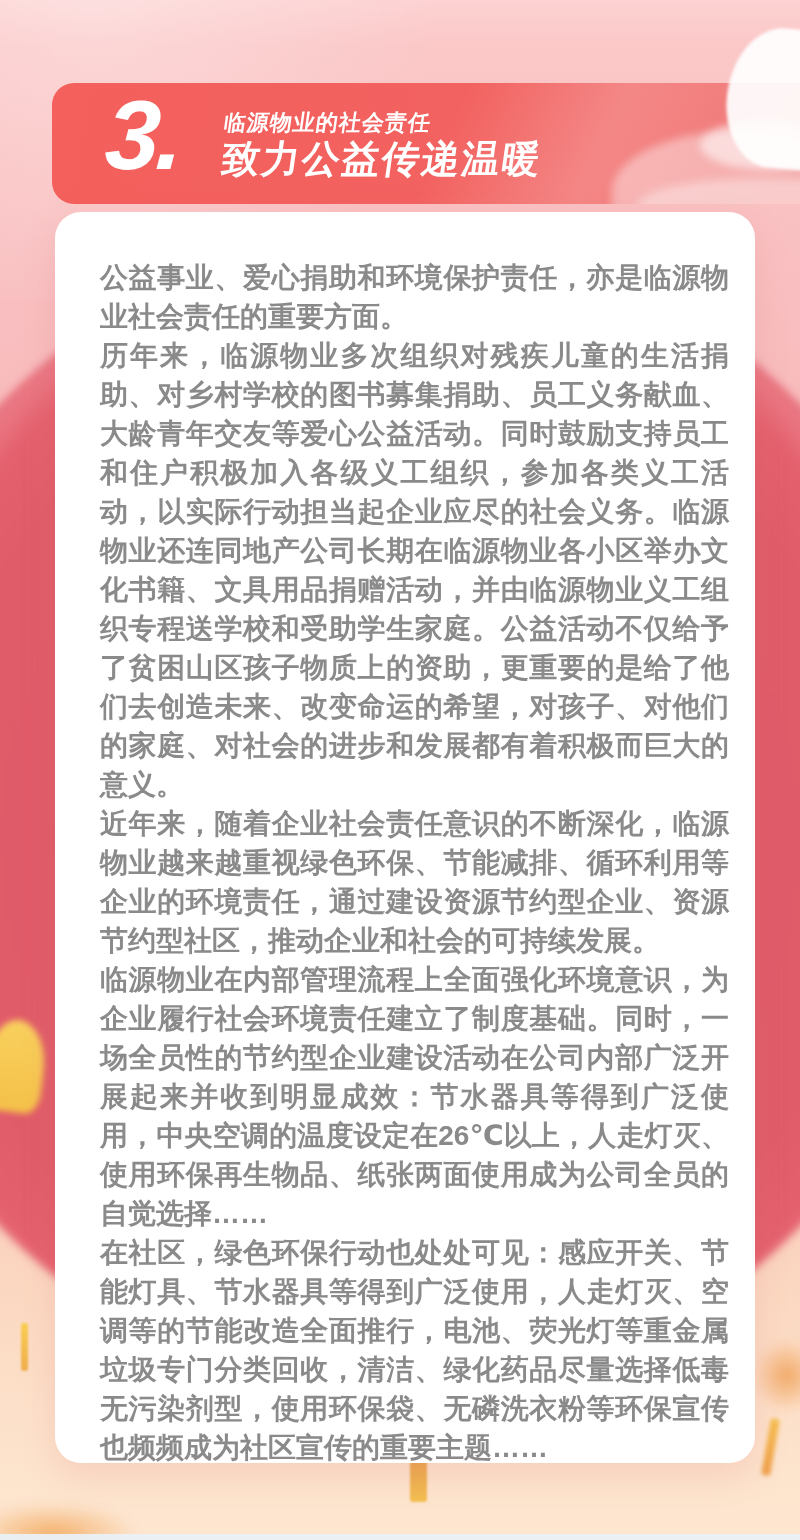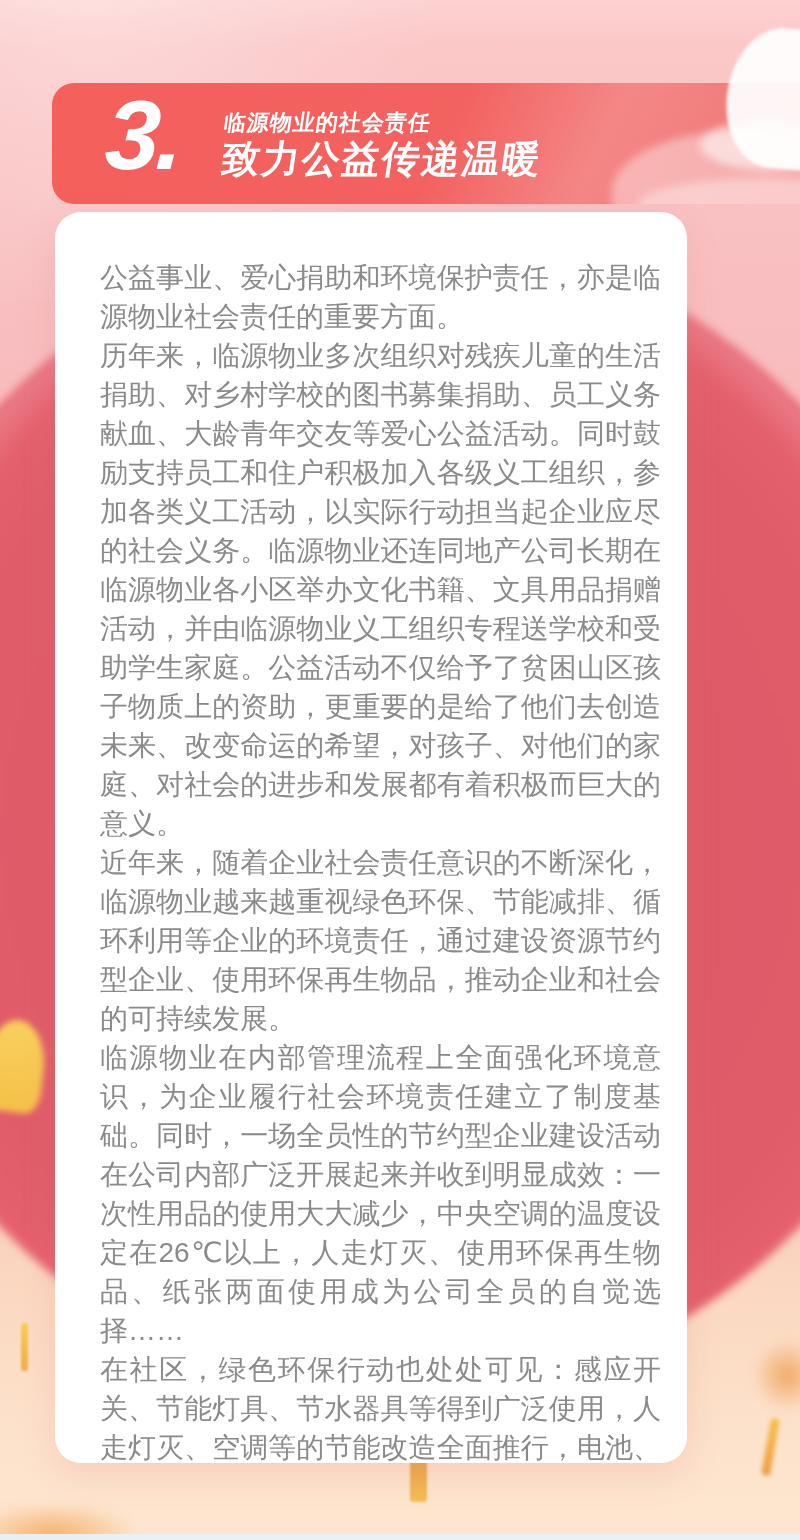--- a/index.html
+++ b/index.html
@@ -63,24 +63,24 @@
 
   .sec-num{position:absolute;left:106px;top:86px;color:#ffffff;
     font-size:98px;font-weight:bold;font-style:italic;line-height:1;
     transform:skewX(-4deg);letter-spacing:-4px;}
   .sec-subtitle{position:absolute;left:224px;top:108px;color:#ffffff;
     font-size:22px;font-weight:bold;transform:skewX(-8deg);letter-spacing:1px;}
   .sec-title{position:absolute;left:222px;top:134px;color:#ffffff;
     font-size:38px;font-weight:bold;transform:skewX(-8deg);letter-spacing:2px;}
 
   
-  .card{position:absolute;left:55px;top:212px;width:632px;height:1251px;
+  .card{position:absolute;left:55px;top:212px;width:700px;height:1251px;
     background:#ffffff;border-radius:26px;box-sizing:border-box;
     padding:46px 26px 0 45px;overflow:hidden;
-    box-shadow:0 12px 34px rgba(214,110,115,.18);}
+    box-shadow:0 12px 34px rgba(214,110,115,.18);font-weight:bold;}
   .card p{margin:0;color:#8a8a8a;font-size:28px;line-height:39px;
     text-align:justify;text-justify:inter-ideograph;}
 </style>
 </head>
 <body>
 
 <div class="stage">
 
   <div class="top-sheen"></div>
   <div class="heart-blob"></div>
@@ -100,19 +100,19 @@
   <div class="cloud-peak"></div>
   <div class="cloud-peak2"></div>
 
   <div class="sec-num">3.</div>
   <div class="sec-subtitle">临源物业的社会责任</div>
   <div class="sec-title">致力公益传递温暖</div>
 
   <div class="card">
     <p>公益事业、爱心捐助和环境保护责任，亦是临源物业社会责任的重要方面。</p>
     <p>历年来，临源物业多次组织对残疾儿童的生活捐助、对乡村学校的图书募集捐助、员工义务献血、大龄青年交友等爱心公益活动。同时鼓励支持员工和住户积极加入各级义工组织，参加各类义工活动，以实际行动担当起企业应尽的社会义务。临源物业还连同地产公司长期在临源物业各小区举办文化书籍、文具用品捐赠活动，并由临源物业义工组织专程送学校和受助学生家庭。公益活动不仅给予了贫困山区孩子物质上的资助，更重要的是给了他们去创造未来、改变命运的希望，对孩子、对他们的家庭、对社会的进步和发展都有着积极而巨大的意义。</p>
-    <p>近年来，随着企业社会责任意识的不断深化，临源物业越来越重视绿色环保、节能减排、循环利用等企业的环境责任，通过建设资源节约型企业、使用环保再生物品，推动企业和社会的可持续发展。</p>
-    <p>临源物业在内部管理流程上全面强化环境意识，为企业履行社会环境责任建立了制度基础。同时，一场全员性的节约型企业建设活动在公司内部广泛开展起来并收到明显成效：一次性用品的使用大大减少，中央空调的温度设定在26℃以上，人走灯灭、使用环保再生物品、纸张两面使用成为公司全员的自觉选择……</p>
+    <p>近年来，随着企业社会责任意识的不断深化，临源物业越来越重视绿色环保、节能减排、循环利用等企业的环境责任，通过建设资源节约型企业、资源节约型社区，推动企业和社会的可持续发展。</p>
+    <p>临源物业在内部管理流程上全面强化环境意识，为企业履行社会环境责任建立了制度基础。同时，一场全员性的节约型企业建设活动在公司内部广泛开展起来并收到明显成效：节水器具等得到广泛使用，中央空调的温度设定在26℃以上，人走灯灭、使用环保再生物品、纸张两面使用成为公司全员的自觉选择……</p>
     <p>在社区，绿色环保行动也处处可见：感应开关、节能灯具、节水器具等得到广泛使用，人走灯灭、空调等的节能改造全面推行，电池、荧光灯等重金属垃圾专门分类回收，清洁、绿化药品尽量选择低毒无污染剂型，使用环保袋、无磷洗衣粉等环保宣传也频频成为社区宣传的重要主题……</p>
   </div>
 
   <div class="bottom-strip"></div>
 </div>
 
 </body></html>

